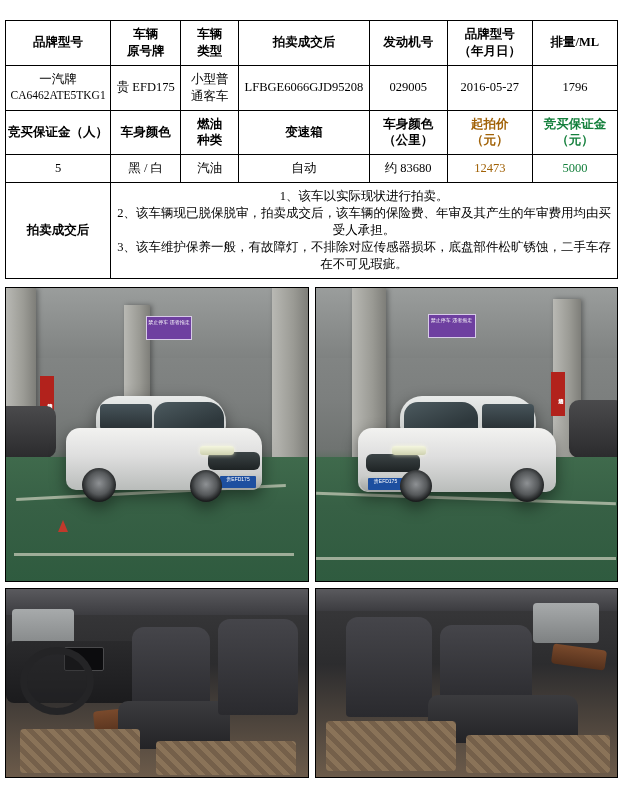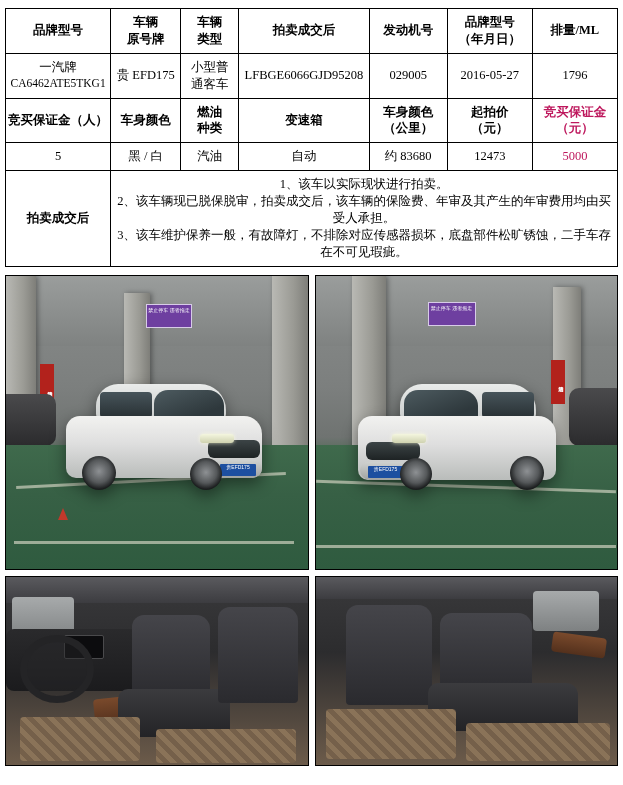--- a/index.html
+++ b/index.html
@@ -16,45 +16,45 @@
   }
   .sheet {
     width: 623px;
     height: 785px;
     position: relative;
     box-sizing: border-box;
   }
   table.vehicle {
     border-collapse: collapse;
     width: 613px;
-    margin: 8px 5px 0 5px;
+    margin: 20px 5px 0 5px;
     table-layout: fixed;
   }
   table.vehicle td {
     border: 1px solid #000;
     text-align: center;
     vertical-align: middle;
     font-size: 12.5px;
     line-height: 1.35;
     padding: 5px 2px;
   }
   td.hdr {
     font-weight: bold;
   }
   td.val {
     font-weight: normal;
   }
   .small {
     font-size: 11.5px;
   }
   .red {
-    color: #000000;
+    color: #a16207;
   }
   .blue {
-    color: #be185d;
+    color: #15803d;
   }
   td.note-label {
     font-weight: bold;
     width: 95px;
   }
   td.note-body {
     text-align: left;
     padding: 6px 8px;
     font-size: 12.5px;
     line-height: 1.7;

